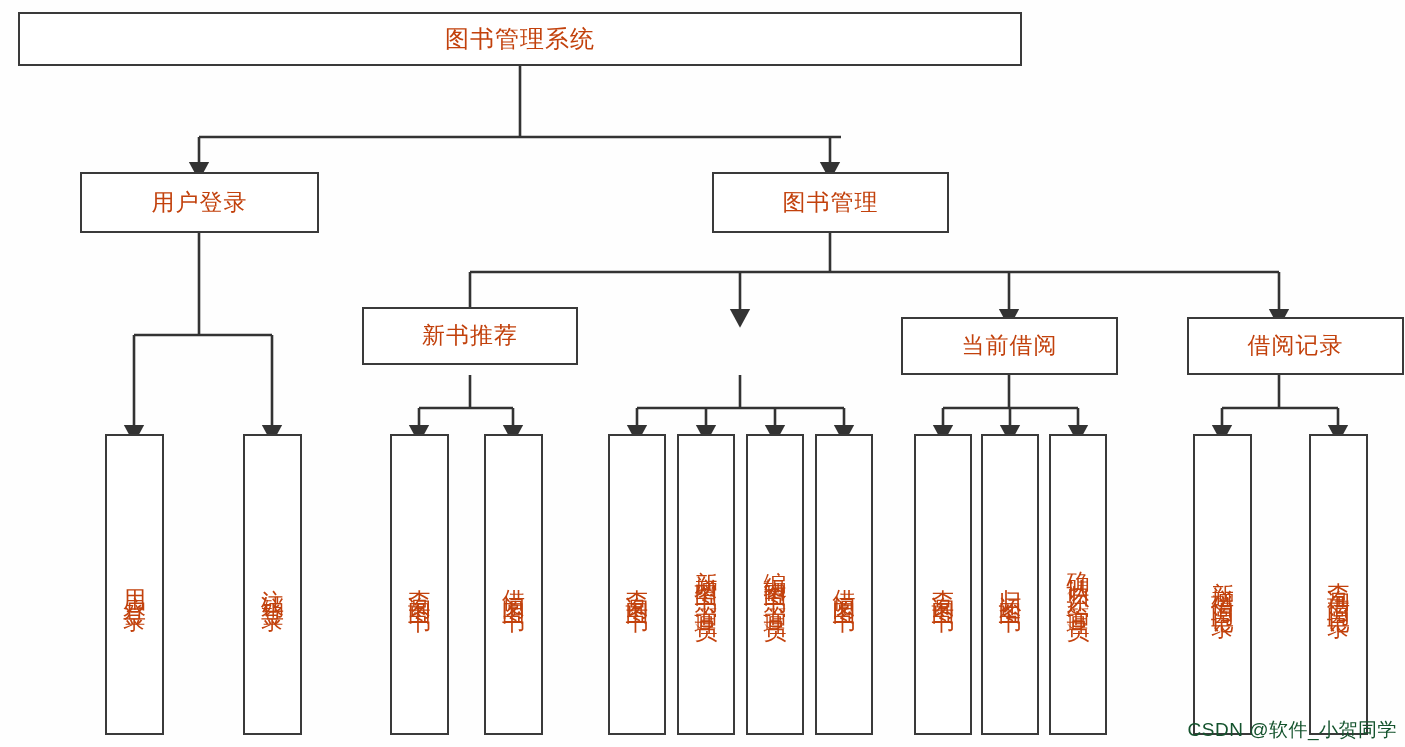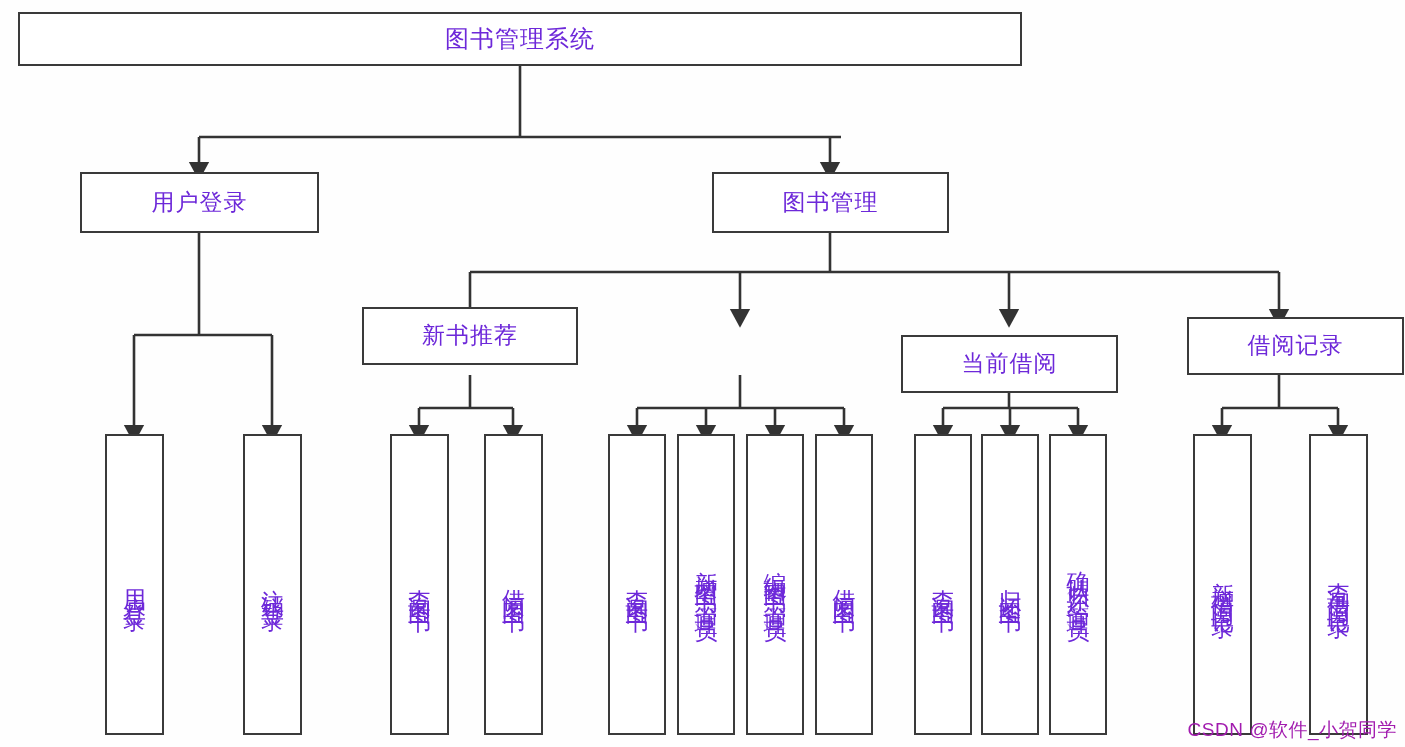--- a/index.html
+++ b/index.html
@@ -26,21 +26,21 @@
     pointer-events: none;
   }
   .node {
     position: absolute;
     box-sizing: border-box;
     background: #ffffff;
     border: 2.5px solid #3a3a3a;
     display: flex;
     align-items: center;
     justify-content: center;
-    color: #6d28d9;
+    color: #c2410c;
   }
   .node.horiz {
     font-size: 23px;
     letter-spacing: 1px;
     line-height: 1.2;
   }
   .node.root {
     font-size: 24px;
   }
   .node.leaf {
@@ -53,21 +53,21 @@
     line-height: 1;
     white-space: nowrap;
     display: block;
     text-indent: 0;
   }
   .watermark {
     position: absolute;
     right: 8px;
     bottom: 4px;
     font-size: 19px;
-    color: #a21caf;
+    color: #14532d;
     letter-spacing: 0.5px;
     white-space: nowrap;
   }
 </style>
 </head>
 <body>
 
 <div id="canvas">
 
   <svg id="edges" viewBox="0 0 1405 747" width="1405" height="747">
@@ -127,21 +127,21 @@
   <div class="node horiz" style="left:80px; top:172px; width:239px; height:61px;">
     <span>用户登录</span>
   </div>
   <div class="node horiz" style="left:712px; top:172px; width:237px; height:61px;justify-content:center;">
     <span>图书管理</span>
   </div>
 
   <div class="node horiz" style="left:362px; top:307px; width:216px; height:58px;">
     <span>新书推荐</span>
   </div>
-  <div class="node horiz" style="left:901px; top:335px; width:217px; height:58px;text-align:center;">
+  <div class="node horiz" style="left:901px; top:317px; width:217px; height:58px;text-align:center;">
     <span>当前借阅</span>
   </div>
   <div class="node horiz" style="left:1171px; top:317px; width:217px; height:58px;margin-left:16px;">
     <span>借阅记录</span>
   </div>
 
   <div class="node leaf" style="left:105px; top:434px; width:59px; height:301px;">
     <span class="vtext">用户登录</span>
   </div>
   <div class="node leaf" style="left:243px; top:434px; width:59px; height:301px;">

